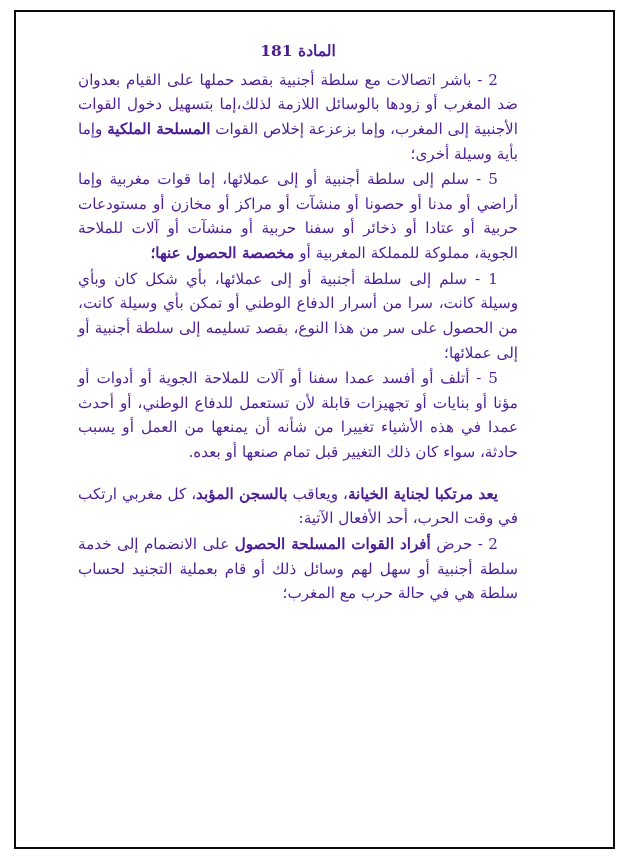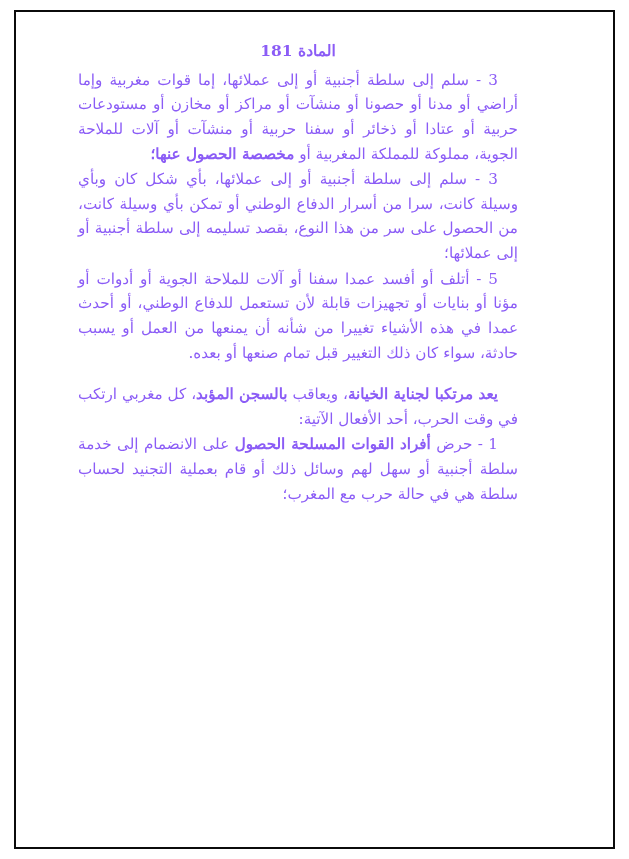--- a/index.html
+++ b/index.html
@@ -26,21 +26,21 @@
     box-sizing: border-box;
   }
   .content {
     position: absolute;
     left: 78px;
     top: 40px;
     width: 440px;
     box-sizing: border-box;
     direction: rtl;
     text-align: justify;
-    color: #8b5cf6;
+    color: #4c1d95;
   }
   .article-title {
     text-align: center;
     font-weight: bold;
     font-size: 15.5px;
     margin: 0 0 6px 0;
     letter-spacing: 0px;
     line-height: 1.4;
   }
   .para {
@@ -63,35 +63,38 @@
 </head>
 <body>
 
 <div class="page">
   <div class="frame"></div>
   <div class="content">
 
     <div class="article-block">
       <div class="article-title">المادة 181</div>
       <p class="para indent">
-        <span>3 - سلم إلى سلطة أجنبية أو إلى عملائها، إما قوات مغربية وإما أراضي أو مدنا أو حصونا أو منشآت أو مراكز أو  مخازن أو مستودعات حربية أو عتادا أو ذخائر أو سفنا حربية أو منشآت أو آلات للملاحة الجوية، مملوكة للمملكة المغربية أو </span><b>مخصصة الحصول عنها؛</b>
+        <span>2 - باشر اتصالات مع سلطة أجنبية بقصد حملها على القيام بعدوان ضد المغرب أو زودها بالوسائل اللازمة لذلك،إما بتسهيل دخول القوات الأجنبية إلى المغرب، وإما بزعزعة إخلاص القوات </span><b>المسلحة الملكية</b><span> وإما بأية وسيلة أخرى؛</span>
       </p>
       <p class="para indent">
-        <span>3 - سلم إلى سلطة أجنبية أو إلى عملائها، بأي شكل كان وبأي وسيلة كانت، سرا من أسرار الدفاع الوطني أو تمكن بأي وسيلة كانت، من الحصول على سر من هذا النوع، بقصد تسليمه إلى سلطة أجنبية أو إلى عملائها؛</span>
+        <span>5 - سلم إلى سلطة أجنبية أو إلى عملائها، إما قوات مغربية وإما أراضي أو مدنا أو حصونا أو منشآت أو مراكز أو  مخازن أو مستودعات حربية أو عتادا أو ذخائر أو سفنا حربية أو منشآت أو آلات للملاحة الجوية، مملوكة للمملكة المغربية أو </span><b>مخصصة الحصول عنها؛</b>
+      </p>
+      <p class="para indent">
+        <span>1 - سلم إلى سلطة أجنبية أو إلى عملائها، بأي شكل كان وبأي وسيلة كانت، سرا من أسرار الدفاع الوطني أو تمكن بأي وسيلة كانت، من الحصول على سر من هذا النوع، بقصد تسليمه إلى سلطة أجنبية أو إلى عملائها؛</span>
       </p>
       <p class="para indent">
         <span>5 - أتلف أو أفسد عمدا سفنا أو آلات للملاحة الجوية أو أدوات أو مؤنا أو بنايات أو تجهيزات قابلة لأن تستعمل للدفاع الوطني، أو أحدث عمدا في هذه الأشياء تغييرا من شأنه أن يمنعها من العمل أو يسبب حادثة، سواء كان ذلك التغيير قبل تمام صنعها أو بعده.</span>
       </p>
     </div>
 
     <div class="gap"></div>
 
     <div class="article-block">
       <p class="para indent">
         <b>يعد مرتكبا لجناية الخيانة</b><span>، ويعاقب </span><b>بالسجن المؤبد</b><span>، كل مغربي ارتكب في وقت الحرب، أحد الأفعال الآتية:</span>
       </p>
       <p class="para indent">
-        <span>1 - حرض </span><b>أفراد القوات المسلحة الحصول</b><span> على الانضمام إلى خدمة سلطة أجنبية أو سهل لهم وسائل ذلك أو قام بعملية التجنيد لحساب سلطة هي في حالة حرب مع المغرب؛</span>
+        <span>2 - حرض </span><b>أفراد القوات المسلحة الحصول</b><span> على الانضمام إلى خدمة سلطة أجنبية أو سهل لهم وسائل ذلك أو قام بعملية التجنيد لحساب سلطة هي في حالة حرب مع المغرب؛</span>
       </p>
     </div>
 
   </div>
 </div>
 
 </body></html>

